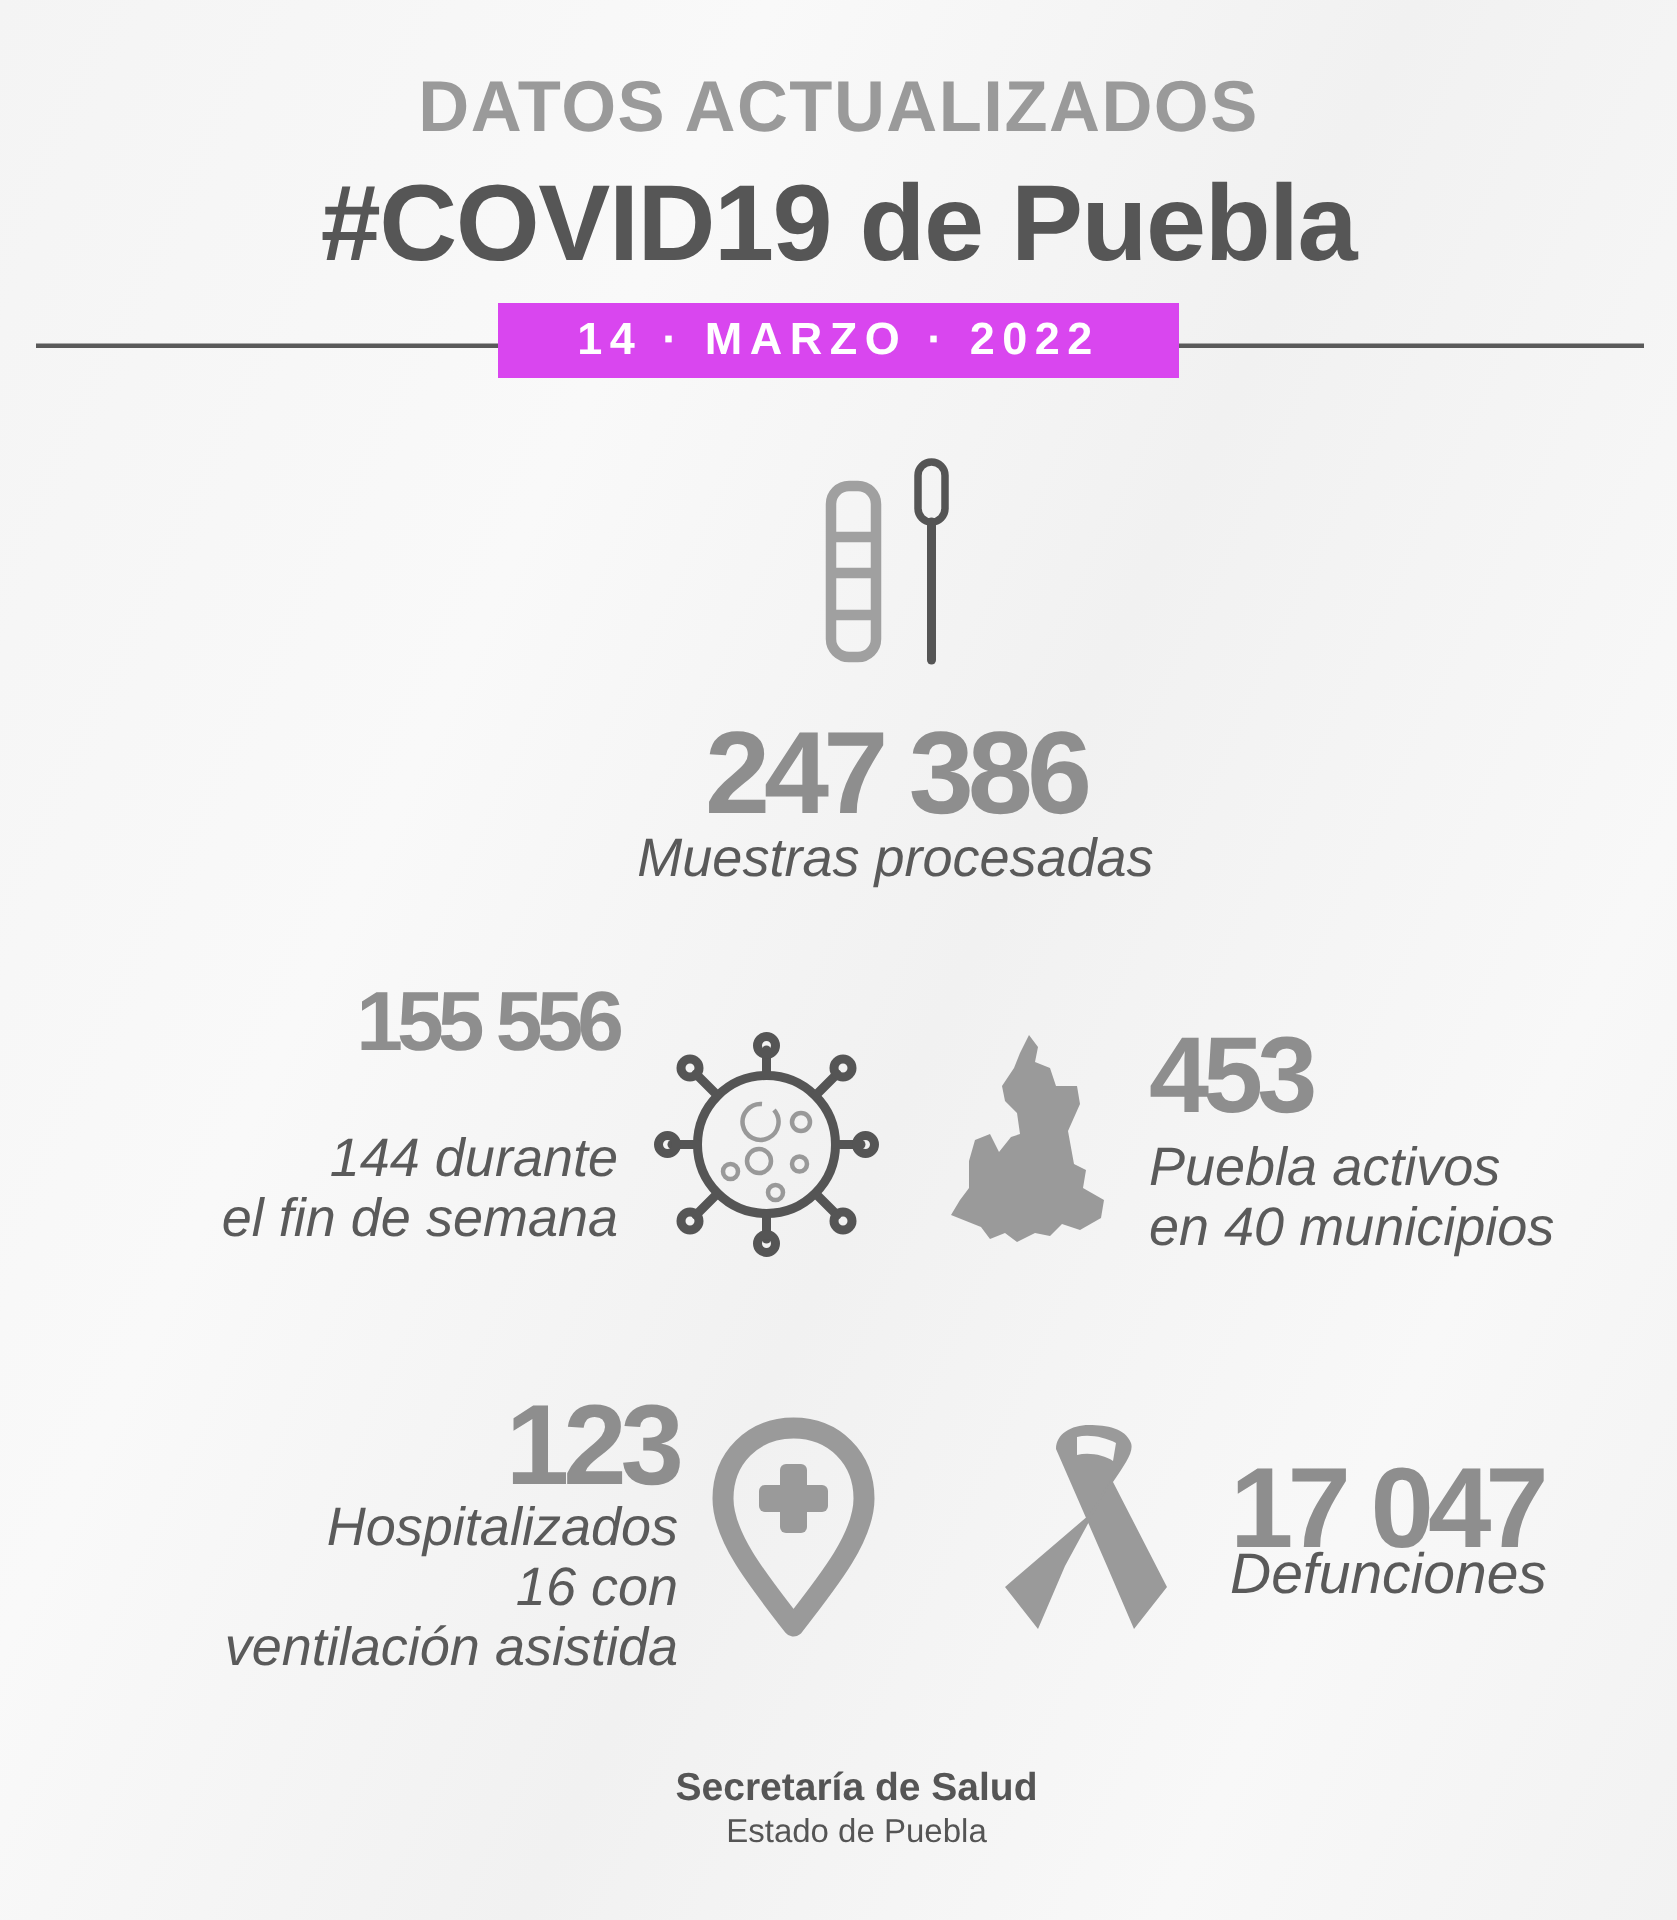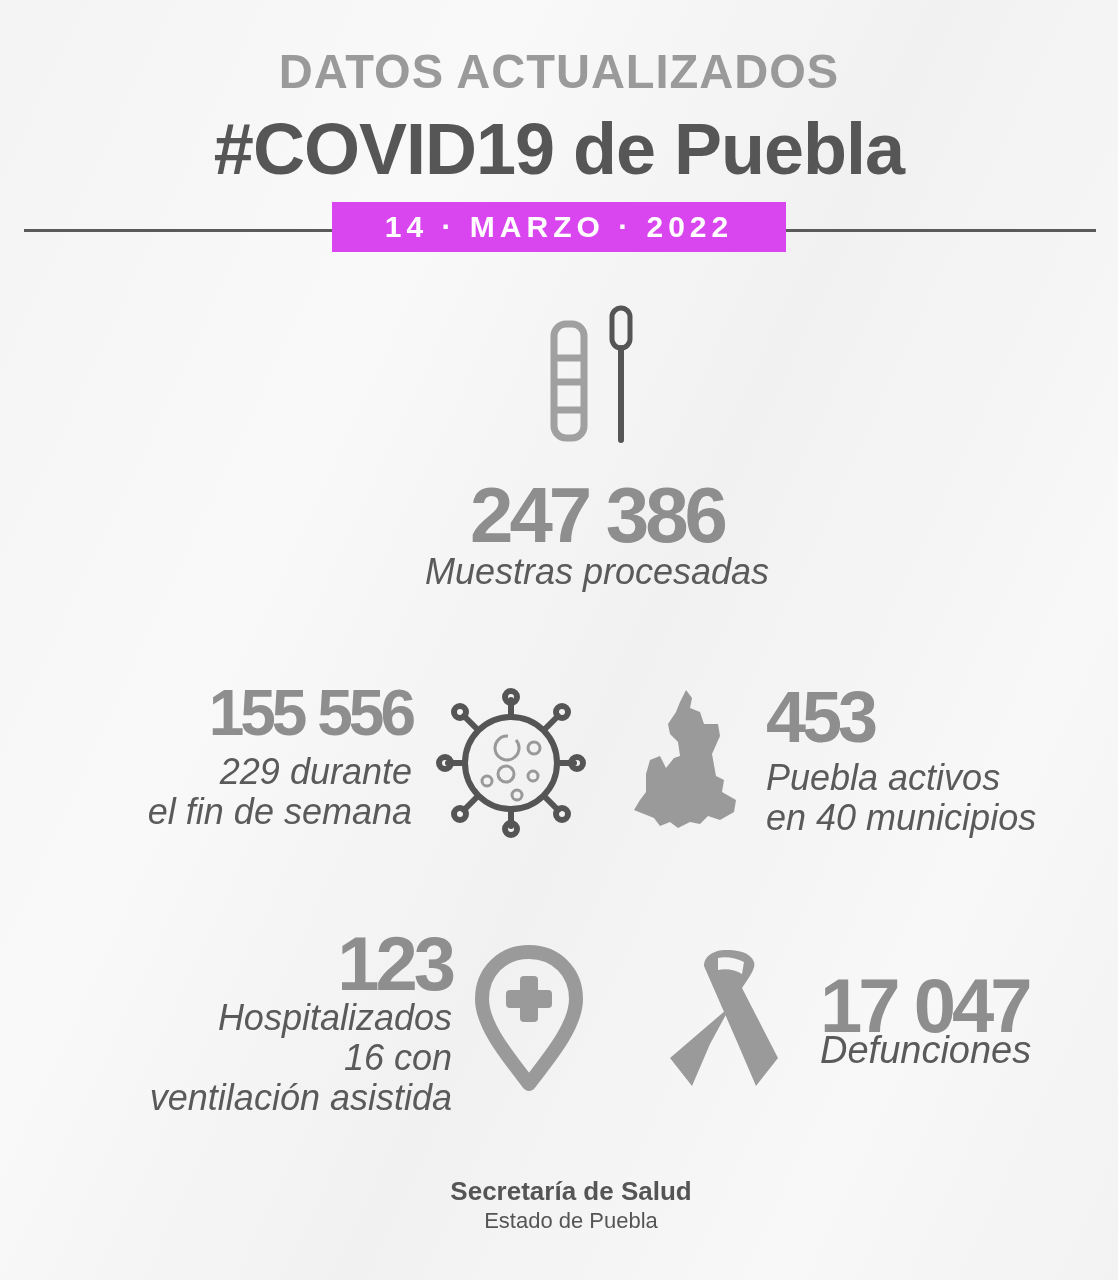--- a/index.html
+++ b/index.html
@@ -44,23 +44,23 @@
   <rect x="6" y="22" width="30" height="114" rx="12" fill="none" stroke="#a0a0a0" stroke-width="7"></rect>
   <line x1="6" y1="56" x2="36" y2="56" stroke="#a0a0a0" stroke-width="7"></line>
   <line x1="6" y1="80" x2="36" y2="80" stroke="#a0a0a0" stroke-width="7"></line>
   <line x1="6" y1="108" x2="36" y2="108" stroke="#a0a0a0" stroke-width="7"></line>
   <rect x="64" y="6" width="18" height="40" rx="9" fill="none" stroke="#555" stroke-width="5"></rect>
   <line x1="73" y1="46" x2="73" y2="138" stroke="#555" stroke-width="6" stroke-linecap="round"></line>
 </svg>
 <div class="abs bignum" style="left:0;width:1194px;top:470px;text-align:center;font-size:78px;">247 386</div>
 <div class="abs label" style="left:0;width:1194px;top:552px;text-align:center;">Muestras procesadas</div>
 
-<div class="abs bignum right" style="left:60px;width:352px;top:676px;font-size:64px;">155 556</div>
+<div class="abs bignum right" style="left:60px;width:352px;top:648px;font-size:56px;">155 556</div>
 <div class="abs label right" style="left:60px;width:352px;top:752px;">
-  <div>229 durante</div>
+  <div>144 durante</div>
   <div>el fin de semana</div>
 </div>
 <svg class="abs" style="left:436px;top:688px;" width="150" height="150" viewBox="0 0 150 150">
   <g fill="none" stroke="#555" stroke-width="6" stroke-linecap="round">
     <circle cx="75" cy="75" r="46"></circle>
     <g>
       <line x1="75" y1="29" x2="75" y2="12"></line>
         <circle cx="75" cy="9" r="6"></circle>
       <line x1="75" y1="121" x2="75" y2="138"></line>
         <circle cx="75" cy="141" r="6"></circle>

